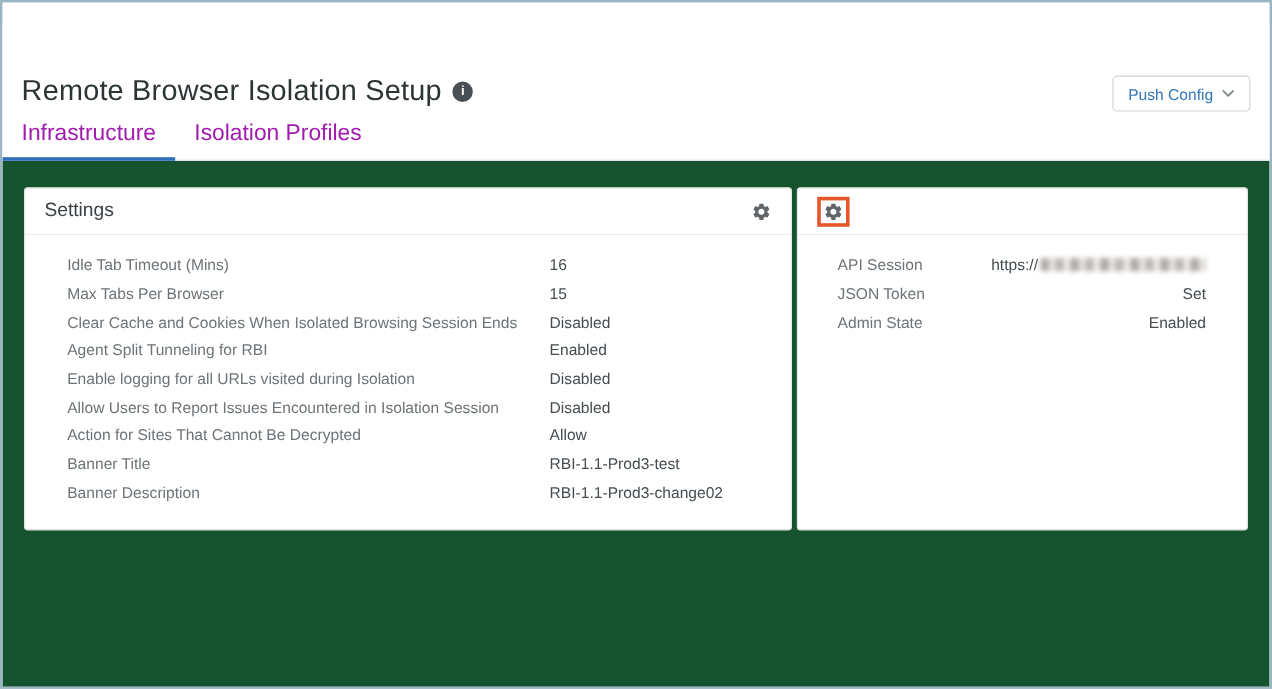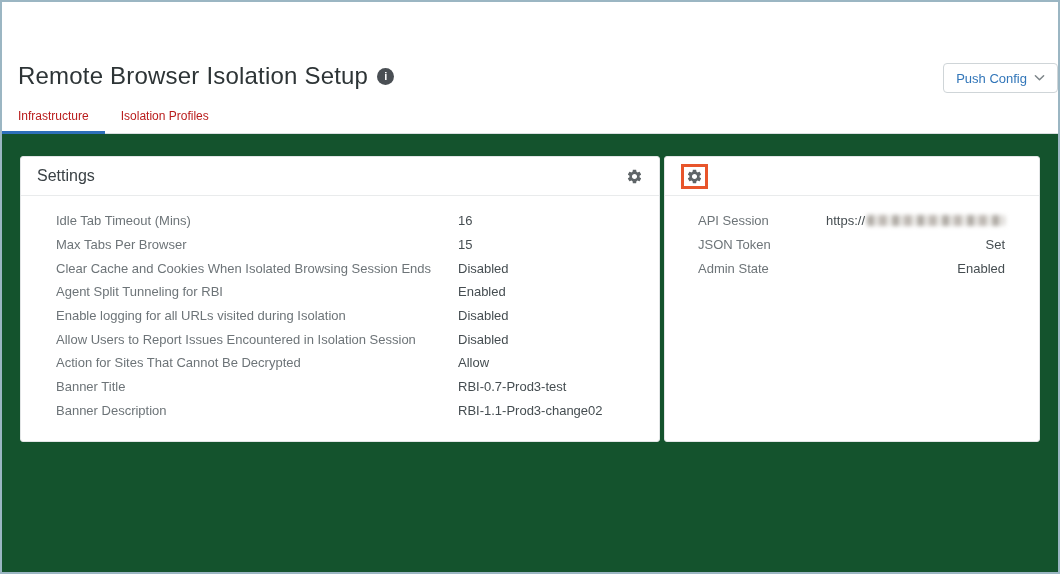--- a/index.html
+++ b/index.html
@@ -39,21 +39,21 @@
     color: #ffffff;
     font-size: 11px;
     font-weight: bold;
     display: inline-flex;
     align-items: center;
     justify-content: center;
     cursor: pointer;
   }
   .push-config-btn {
     position: absolute;
-    top: 45px; right: 0;
+    top: 45px; right: 16px;
     height: 30px;
     padding: 0 12px;
     background: #ffffff;
     border: 1px solid #cfd5d8;
     border-radius: 4px;
     display: inline-flex;
     align-items: center;
     gap: 7px;
     font-size: 13px;
     color: #3276b9;
@@ -62,22 +62,22 @@
   }
   .push-config-btn svg { display: block; }
 
   .tabs {
     position: absolute;
     bottom: -1px; left: 0;
     display: flex;
   }
   .tab {
     padding: 6px 16px 8px 16px;
-    font-size: 12px;
-    color: #b91c1c;
+    font-size: 19px;
+    color: #a21caf;
     cursor: pointer;
     border-bottom: 3px solid transparent;
   }
   .tab.active {
     border-bottom-color: #2e6fba;
     padding-bottom: 5px;
   }
 
   
   .content {
@@ -227,21 +227,21 @@
       <div class="s-row">
         <span class="row-label">Allow Users to Report Issues Encountered in Isolation Session</span>
         <span class="row-value">Disabled</span>
       </div>
       <div class="s-row">
         <span class="row-label">Action for Sites That Cannot Be Decrypted</span>
         <span class="row-value">Allow</span>
       </div>
       <div class="s-row">
         <span class="row-label">Banner Title</span>
-        <span class="row-value">RBI-0.7-Prod3-test</span>
+        <span class="row-value">RBI-1.1-Prod3-test</span>
       </div>
       <div class="s-row">
         <span class="row-label">Banner Description</span>
         <span class="row-value">RBI-1.1-Prod3-change02</span>
       </div>
     </div>
   </div>
 
   <div class="card votiro">
     <div class="card-header">

